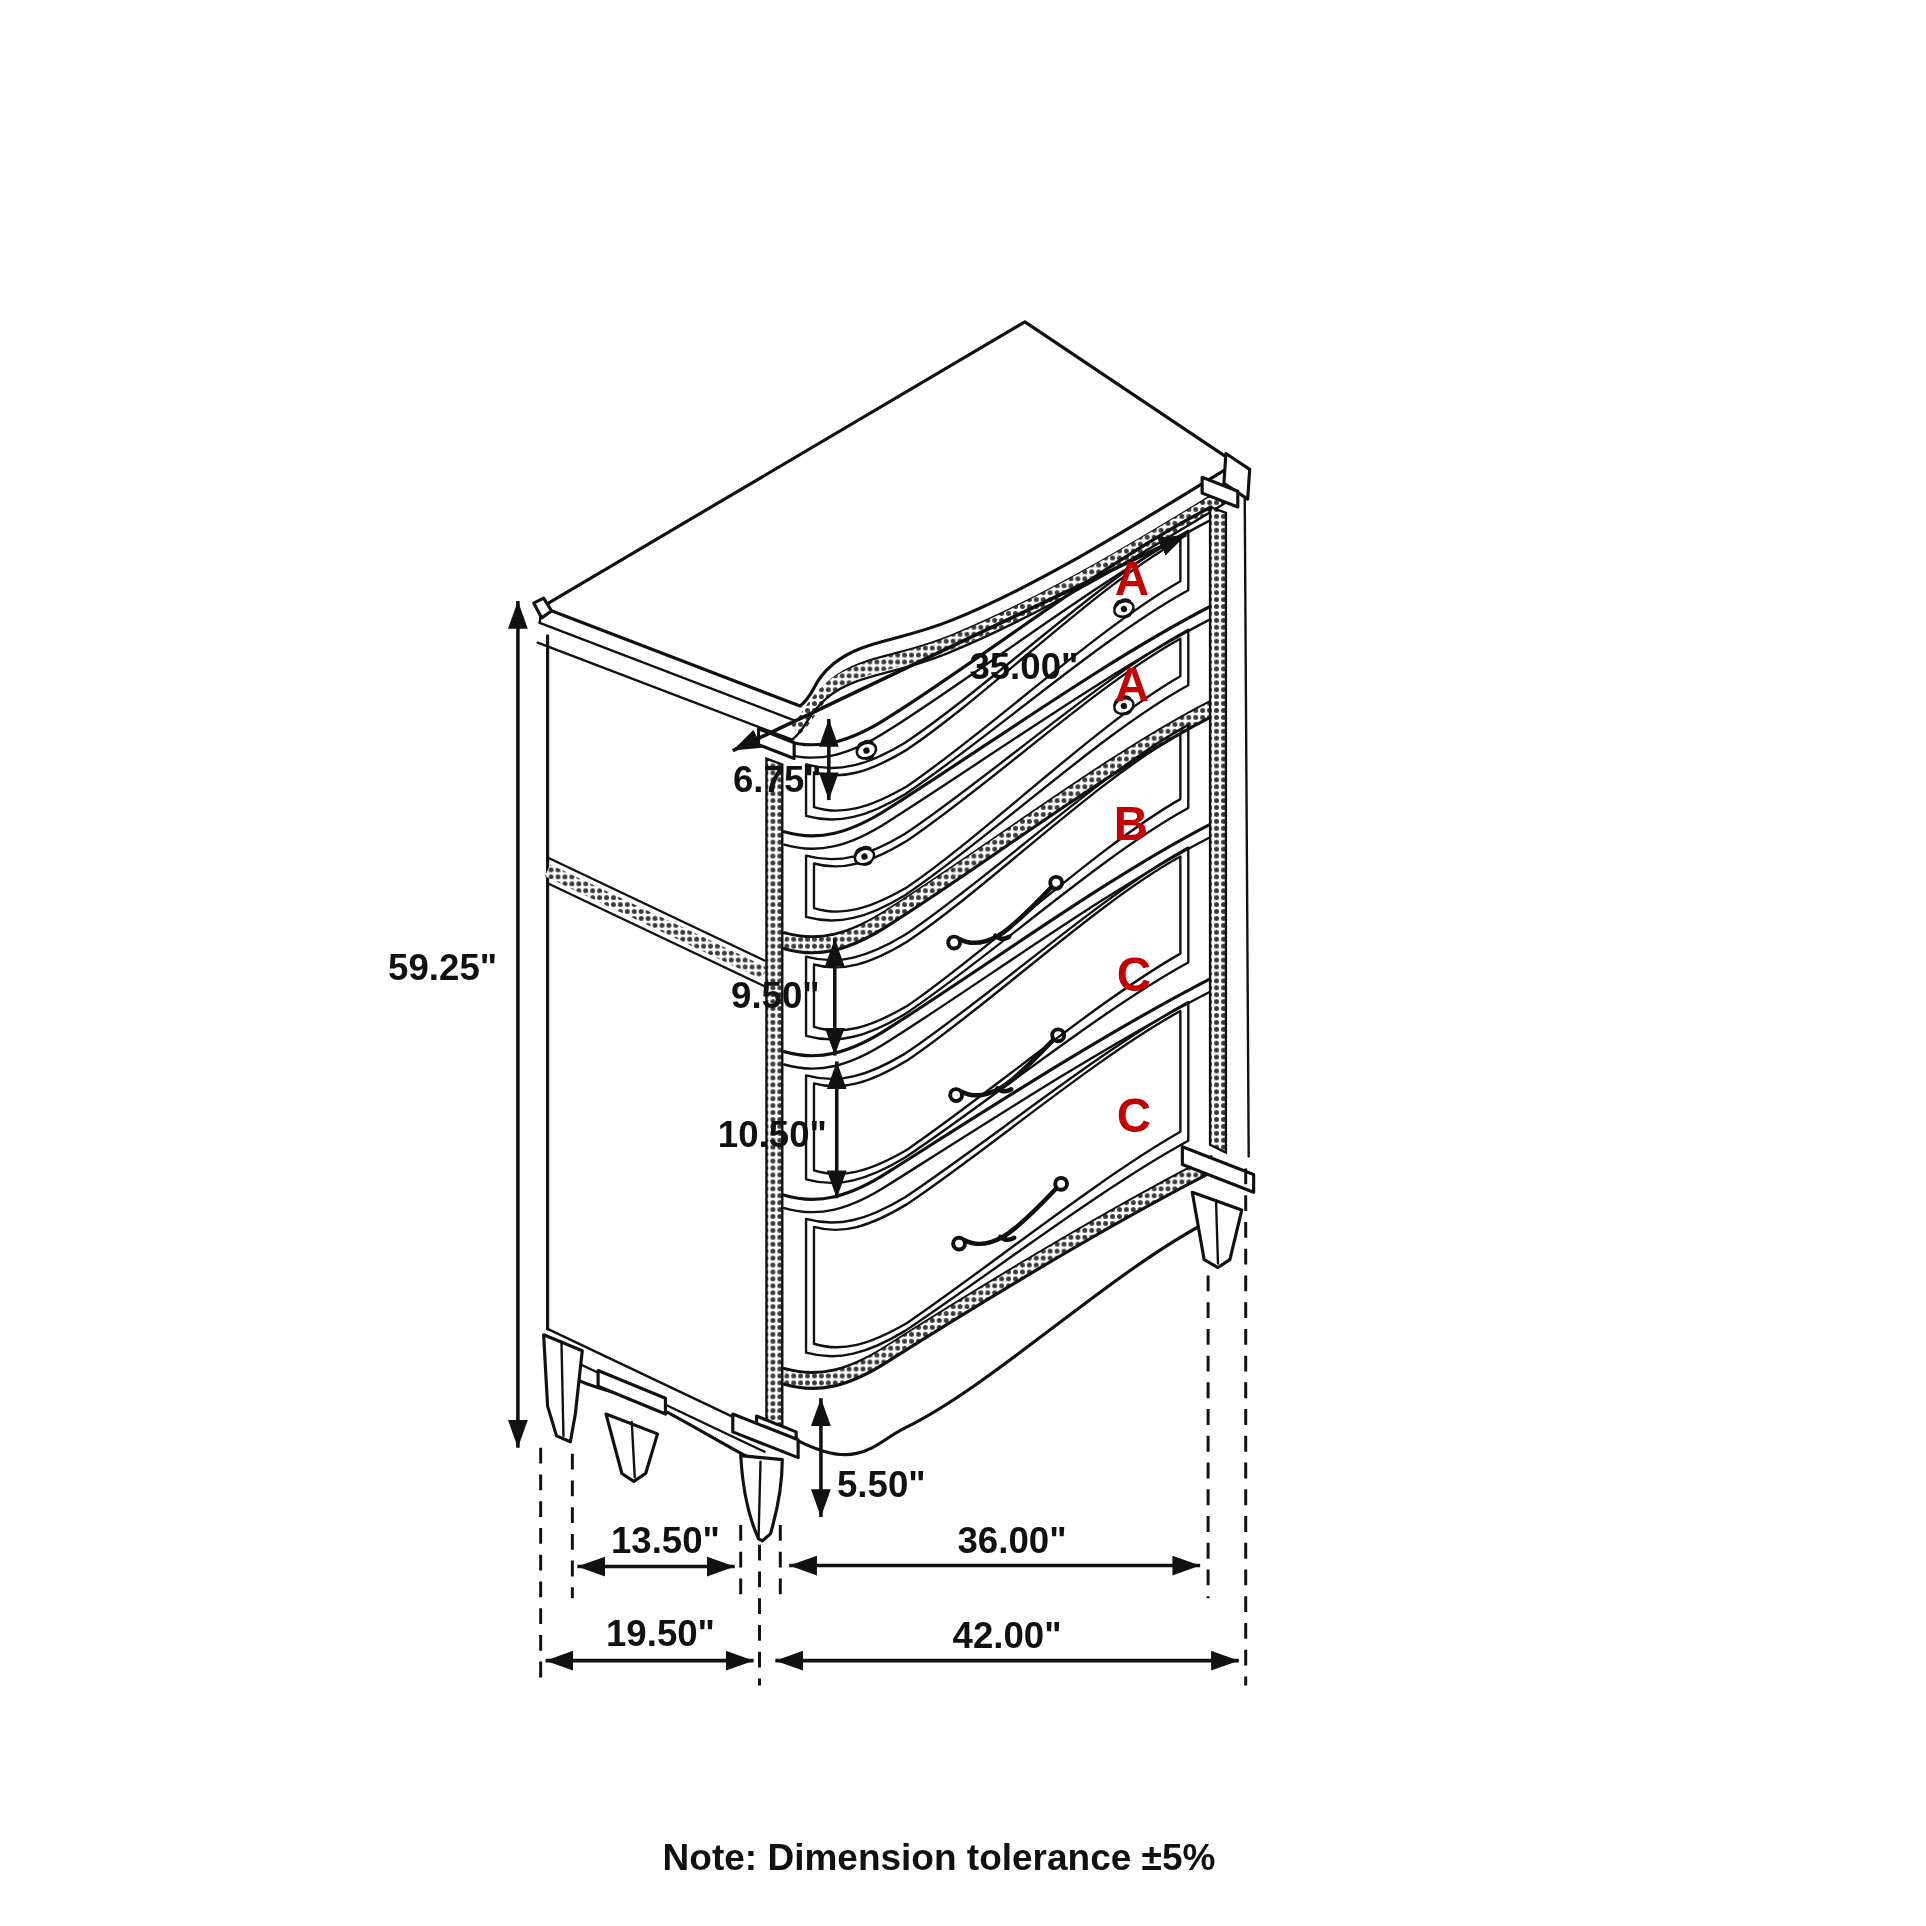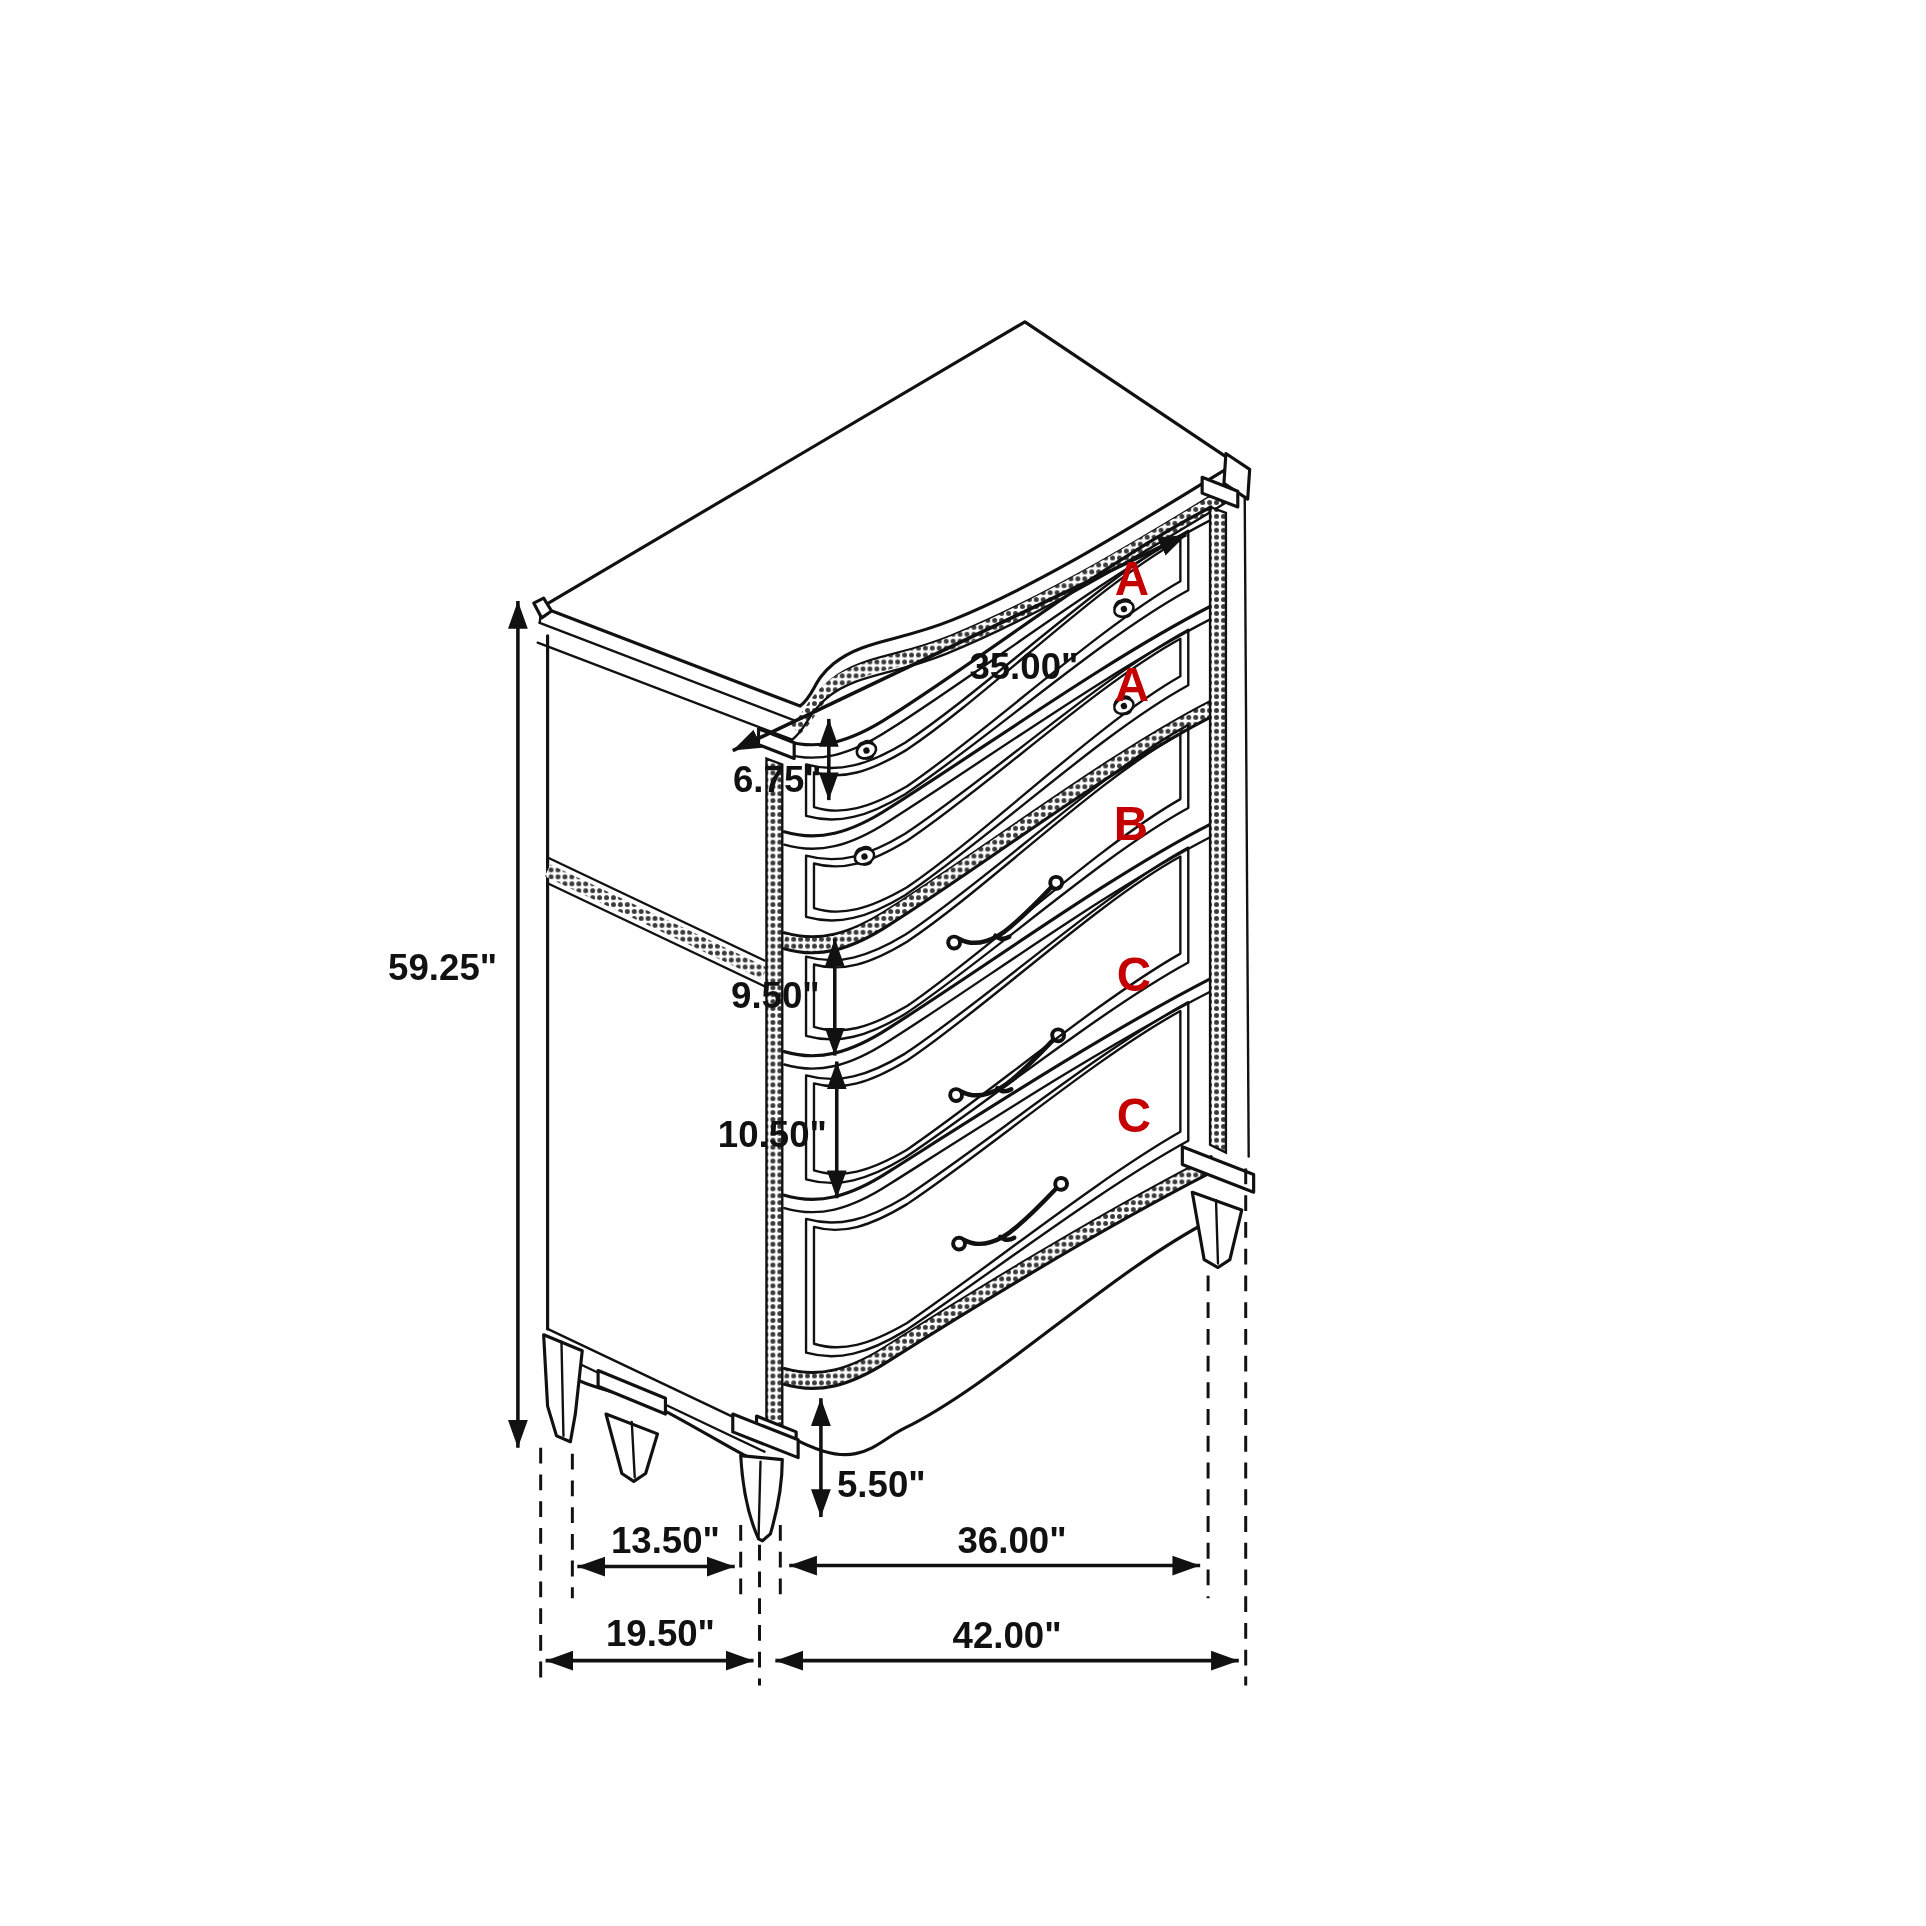--- a/index.html
+++ b/index.html
@@ -191,14 +191,15 @@
 
     <g text-anchor="middle">
       <text class="dletter" x="1143" y="601">A</text>
       <text class="dletter" x="1143" y="708">A</text>
       <text class="dletter" x="1142" y="848">B</text>
       <text class="dletter" x="1145" y="1001">C</text>
       <text class="dletter" x="1145" y="1143">C</text>
     </g>
   </svg>
 
+  <div class="note-block">Note: Dimension tolerance ±5%</div>
 </div>
 
 
 </body></html>

